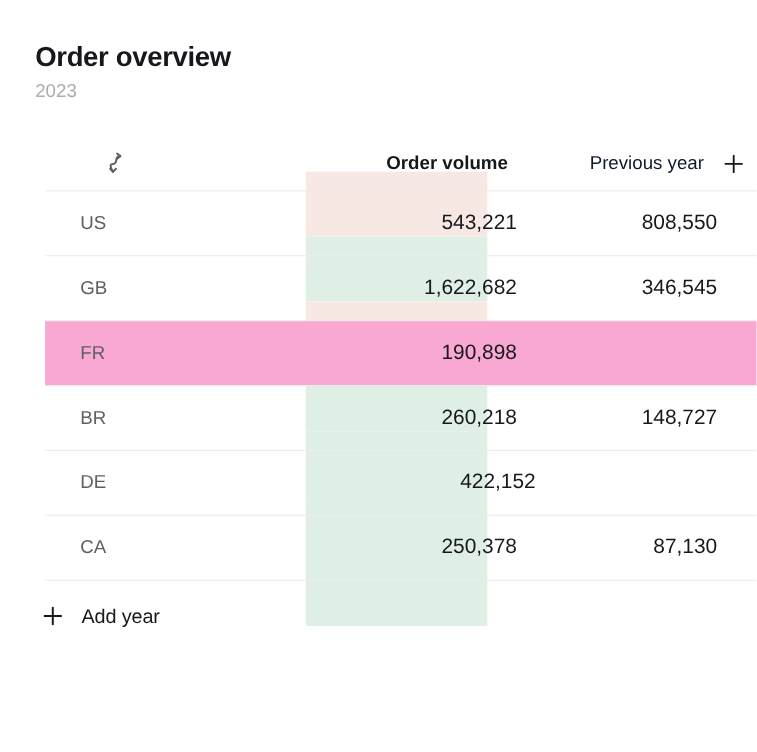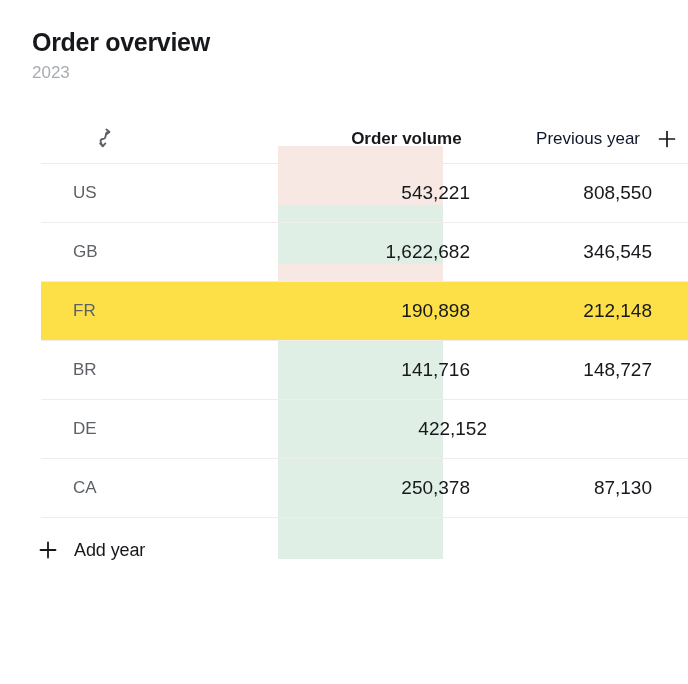--- a/index.html
+++ b/index.html
@@ -17,21 +17,21 @@
     width: 688px;
     height: 684px;
     background: #ffffff;
     border-radius: 18px;
     box-sizing: border-box;
     overflow: hidden;
   }
 
   
   .card-header {
-    padding: 28px 32px 0 32px;
+    padding: 38px 32px 0 32px;
   }
   .card-title {
     font-size: 25px;
     font-weight: 700;
     color: #16181b;
     letter-spacing: -0.3px;
     line-height: 1.15;
     margin: 0;
   }
   .card-subtitle {
@@ -71,21 +71,21 @@
   }
 
   .thead {
     height: 49px;
     border-bottom: 1px solid #ececec;
   }
   .trow.body {
     border-bottom: 1px solid #ededed;
   }
   .trow.body.is-hover {
-    background: #fde047;
+    background: #f9a8d4;
   }
 
   
   .c-label {
     width: 278px;
     box-sizing: border-box;
     padding-left: 32px;
     font-size: 17px;
     color: #5d6165;
     text-align: left;
@@ -213,26 +213,25 @@
         </div>
         <div class="trow body">
           <div class="c-label">GB</div>
           <div class="c-primary">1,622,682</div>
           <div class="c-secondary">346,545</div>
           <div class="c-action"></div>
         </div>
         <div class="trow body is-hover">
           <div class="c-label">FR</div>
           <div class="c-primary">190,898</div>
-          <div class="c-secondary">212,148</div>
           <div class="c-action"></div>
         </div>
         <div class="trow body">
           <div class="c-label">BR</div>
-          <div class="c-primary">141,716</div>
+          <div class="c-primary">260,218</div>
           <div class="c-secondary">148,727</div>
           <div class="c-action"></div>
         </div>
         <div class="trow body">
           <div class="c-label">DE</div>
           <div class="c-secondary">422,152</div>
           <div class="c-action"></div>
         </div>
         <div class="trow body">
           <div class="c-label">CA</div>

